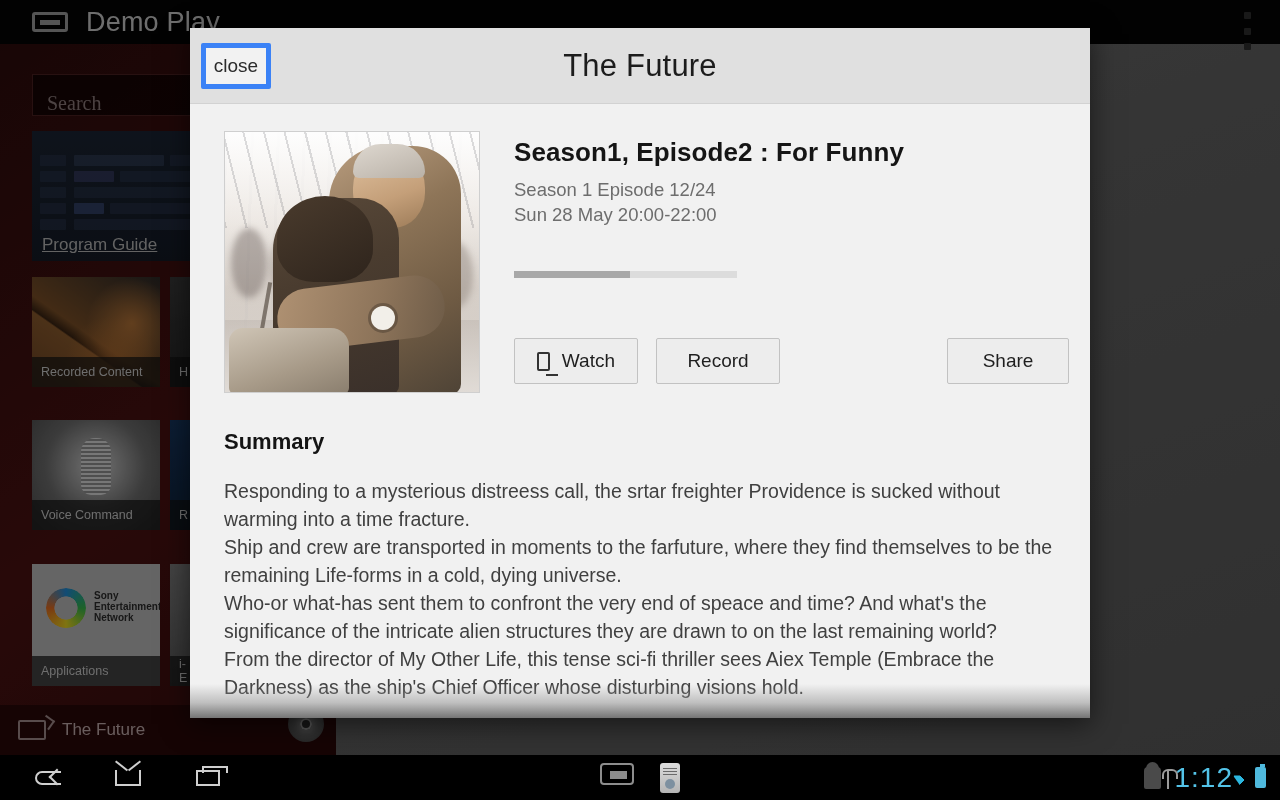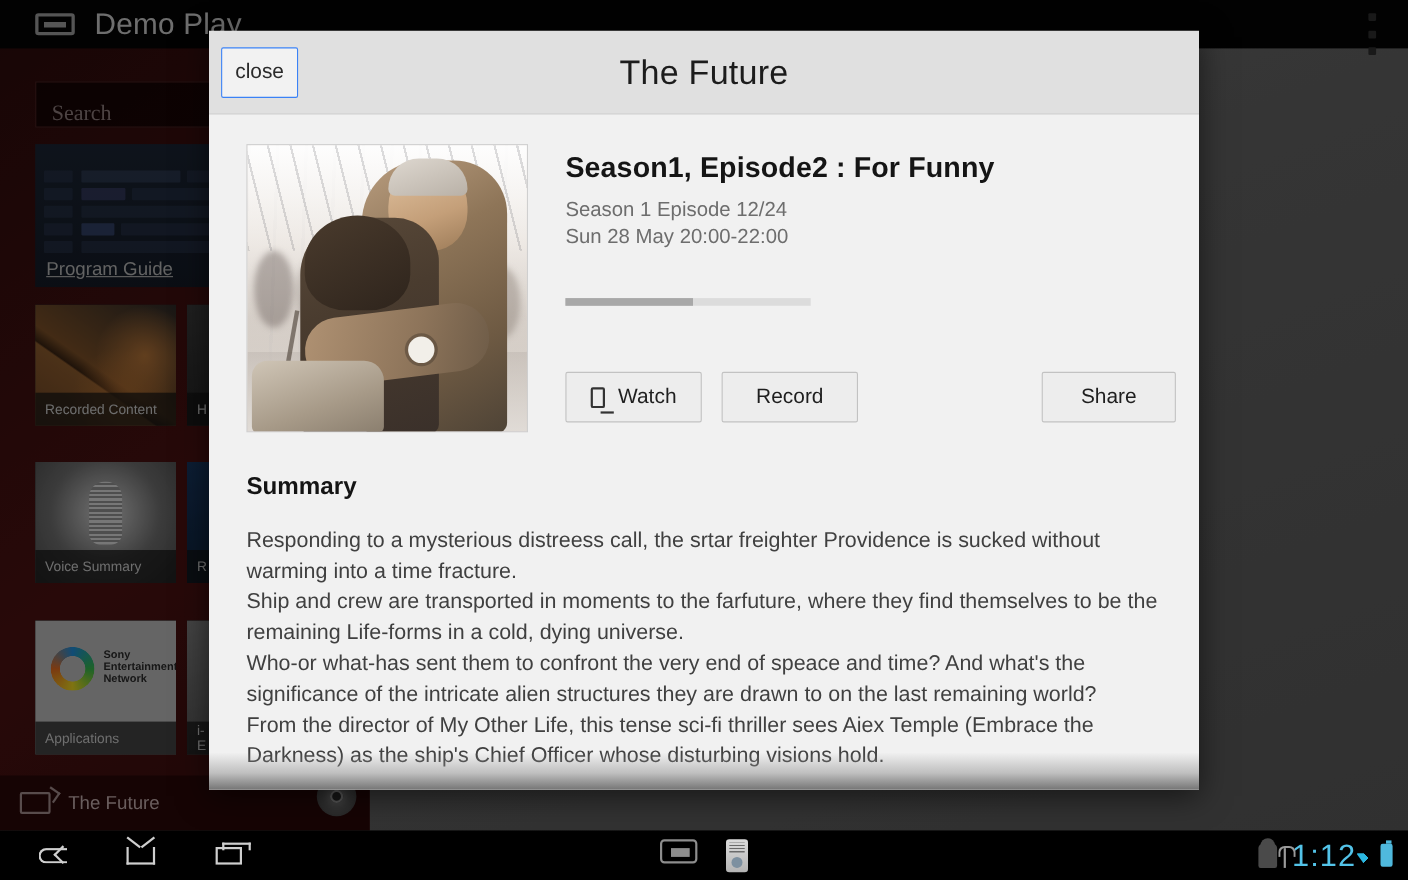--- a/index.html
+++ b/index.html
@@ -140,21 +140,21 @@
     box-shadow: 0 6px 26px rgba(0,0,0,.55);
     overflow: hidden;
   }
   #dialog-header {
     position: relative; height: 76px; background: #e0e0e0;
     border-bottom: 1px solid #d2d2d2;
     display: flex; align-items: center;
   }
   #close-button {
     margin-left: 11px; width: 70px; height: 46px;
-    background: #f2f2f2; border: 1px solid #3b82f6; border-radius: 2px;
+    background: #f2f2f2; border: 5px solid #3b82f6; border-radius: 2px;
     font-size: 19px; color: #2b2b2b; cursor: pointer;
     font-family: "Liberation Sans", sans-serif;
   }
   #dialog-title {
     position: absolute; left: 0; right: 0; text-align: center;
     font-size: 31px; color: #1c1c1c; letter-spacing: .2px;
   }
   #dialog-body { position: relative; padding: 27px 21px 0 34px; }
 
   #top-row { display: flex; }
@@ -361,21 +361,21 @@
       <div class="art art-film"></div>
       <div class="cap">Recorded Content</div>
     </div>
     <div class="tile" style="left:170px; top:277px;">
       <div class="art art-dark"></div>
       <div class="cap">H</div>
     </div>
 
     <div class="tile" style="left:32px; top:420px;">
       <div class="art art-mic"></div>
-      <div class="cap">Voice Summary</div>
+      <div class="cap">Voice Command</div>
     </div>
     <div class="tile" style="left:170px; top:420px;">
       <div class="art art-blue"></div>
       <div class="cap">R</div>
     </div>
 
     <div class="tile" style="left:32px; top:564px; height:122px;">
       <div class="art art-sen">
         <div class="logo"></div>
         <div class="txt">Sony<br>Entertainment<br>Network</div>

